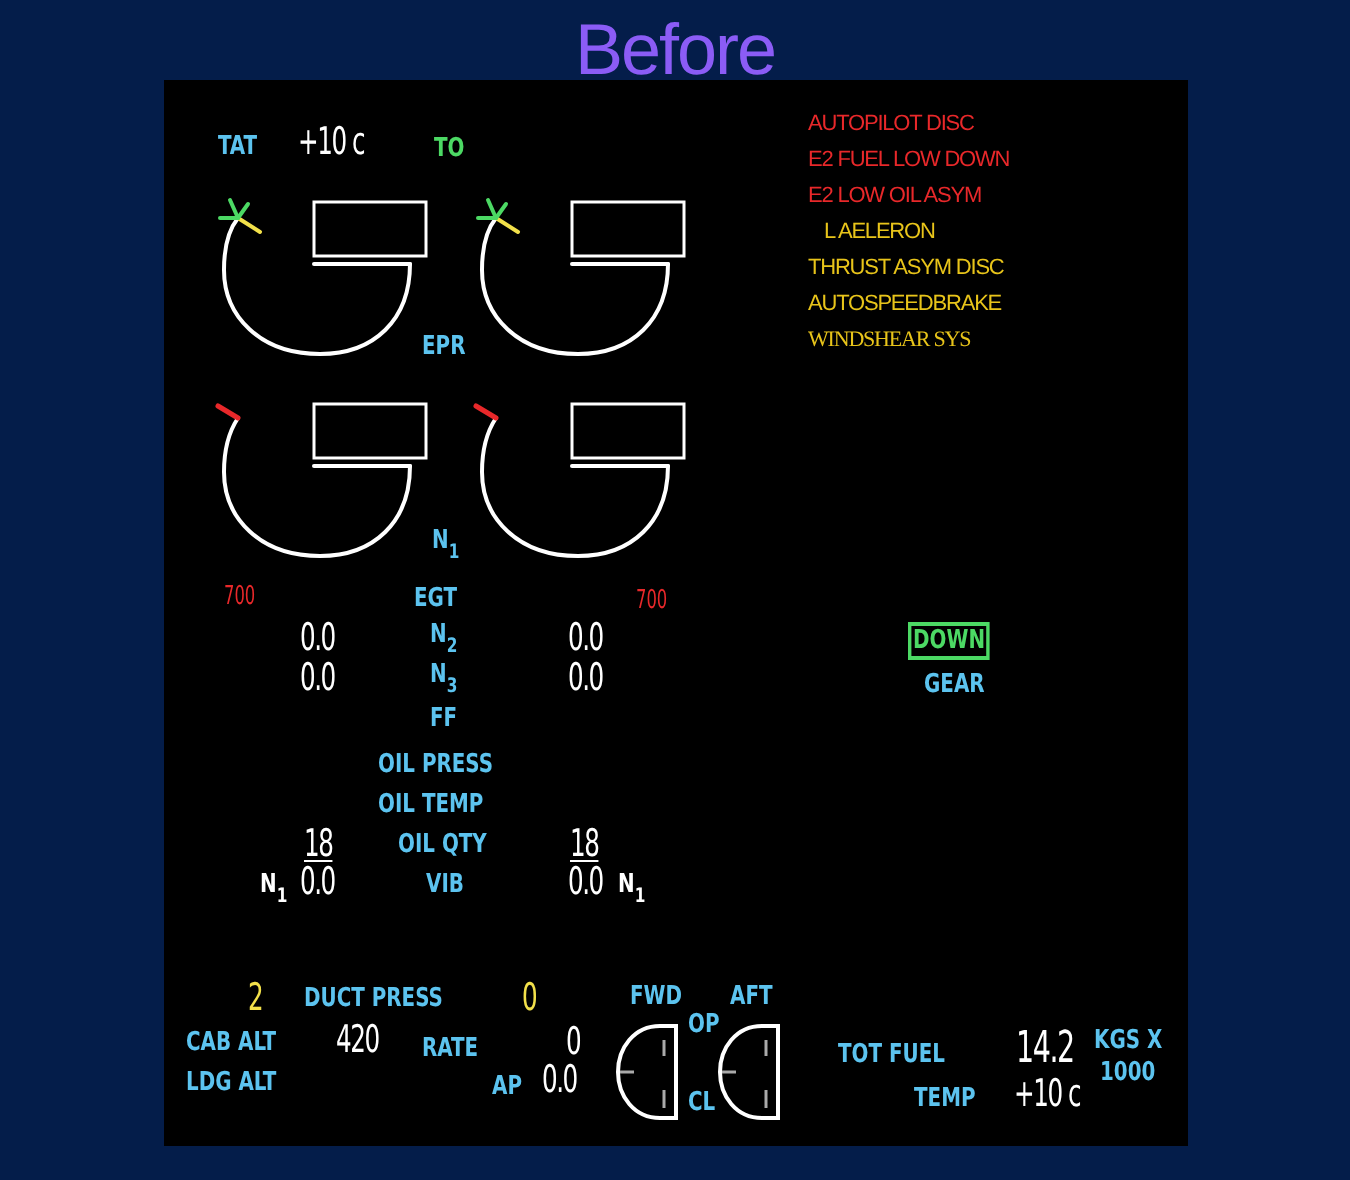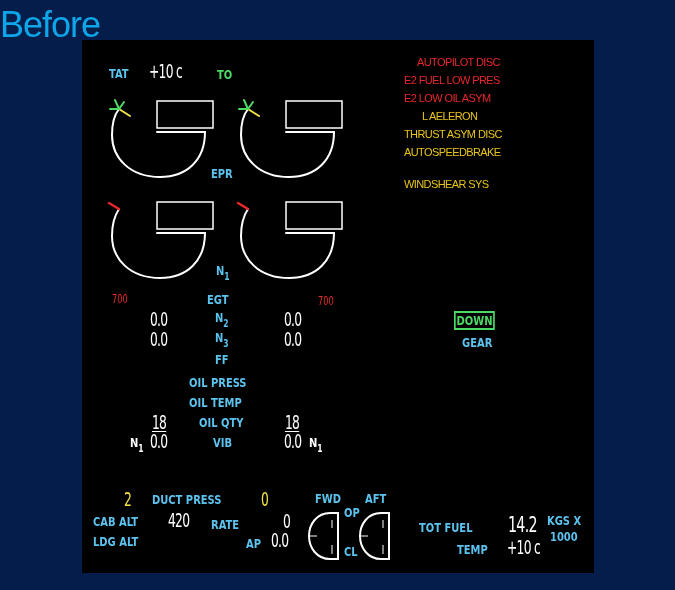--- a/index.html
+++ b/index.html
@@ -1,22 +1,22 @@
 <!DOCTYPE html>
 <html><head>
 <meta charset="utf-8">
 <style>
   html, body { margin:0; padding:0; }
   body {
     width:675px; height:590px; background:#041d4a; position:relative; overflow:hidden;
     font-family:"DejaVu Sans Condensed","DejaVu Sans", sans-serif;
   }
   .title {
-    position:absolute; left:0; width:675px; top:4px; text-align:left;
-    font-family:"Liberation Sans", sans-serif; font-size:36px; color:#0ea5e9; letter-spacing:-1px;
+    position:absolute; left:0; width:675px; top:4px; text-align:center;
+    font-family:"Liberation Sans", sans-serif; font-size:36px; color:#8b5cf6; letter-spacing:-1px;
   }
   .panel { position:absolute; left:82px; top:40px; width:512px; height:533px; background:#000; }
   .t { position:absolute; white-space:nowrap; line-height:1; }
   .cy { color:#5cc3ef; }
   .wh { color:#ffffff; }
   .gr { color:#4cd964; }
   .rd { color:#e8282a; }
   .yl { color:#f2e04a; }
   .am { color:#e8c41a; }
   .lbl { font-size:13px; font-weight:bold; transform:scaleX(0.85); transform-origin:left top; }
@@ -112,27 +112,27 @@
   <div class="t num wh ul" style="left:70px;top:373px;">18</div>
   <div class="t lbl cy" style="left:117px;top:376px;">OIL QTY</div>
   <div class="t num wh ul" style="left:203px;top:373px;">18</div>
 
   <div class="t lbl wh" style="left:48px;top:396px;"><span>N</span><span class="sub">1</span></div>
   <div class="t num wh" style="left:68px;top:392px;">0.0</div>
   <div class="t lbl cy" style="left:131px;top:396px;">VIB</div>
   <div class="t num wh" style="left:202px;top:392px;">0.0</div>
   <div class="t lbl wh" style="left:227px;top:396px;"><span>N</span><span class="sub">1</span></div>
 
-  <div class="t alert" style="left:322px;top:17px;margin-left:13px;"><span class="rd">AUTOPILOT DISC</span></div>
-  <div class="t alert" style="left:322px;top:35px;"><span class="rd">E2 FUEL LOW PRES</span></div>
+  <div class="t alert" style="left:322px;top:17px;"><span class="rd">AUTOPILOT DISC</span></div>
+  <div class="t alert" style="left:322px;top:35px;"><span class="rd">E2 FUEL LOW DOWN</span></div>
   <div class="t alert" style="left:322px;top:53px;"><span class="rd">E2 LOW OIL ASYM</span></div>
-  <div class="t alert" style="left:340px;top:71px;"><span class="am">L AELERON</span></div>
+  <div class="t alert" style="left:330px;top:71px;"><span class="am">L AELERON</span></div>
   <div class="t alert" style="left:322px;top:89px;"><span class="am">THRUST ASYM DISC</span></div>
   <div class="t alert" style="left:322px;top:107px;"><span class="am">AUTOSPEEDBRAKE</span></div>
-  <div class="t alert" style="left:322px;top:139px;"><span class="am">WINDSHEAR SYS</span></div>
+  <div class="t alert" style="left:322px;top:125px;font-family:Liberation Serif, serif;"><span class="am">WINDSHEAR SYS</span></div>
 
   <div class="t lbl gr" style="left:372px;top:274px;"><span class="gear-box">DOWN</span></div>
   <div class="t lbl cy" style="left:380px;top:296px;">GEAR</div>
 
   <div class="t num yl" style="left:42px;top:450px;">2</div>
   <div class="t lbl cy" style="left:70px;top:453px;">DUCT PRESS</div>
   <div class="t num yl" style="left:179px;top:450px;">0</div>
 
   <div class="t lbl cy" style="left:11px;top:475px;">CAB ALT</div>
   <div class="t num wh" style="left:86px;top:471px;">420</div>

